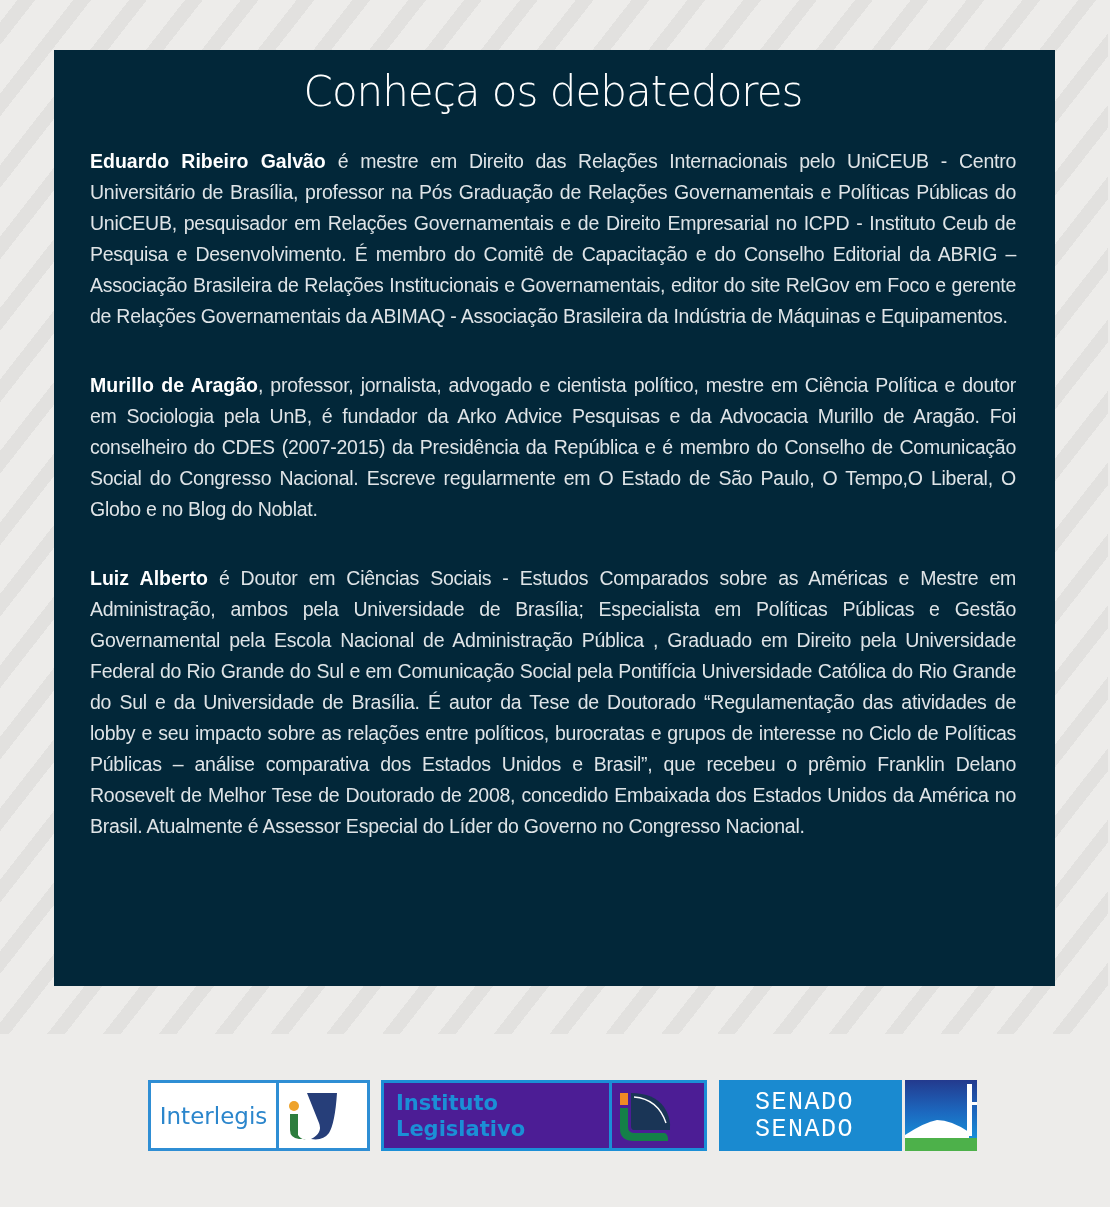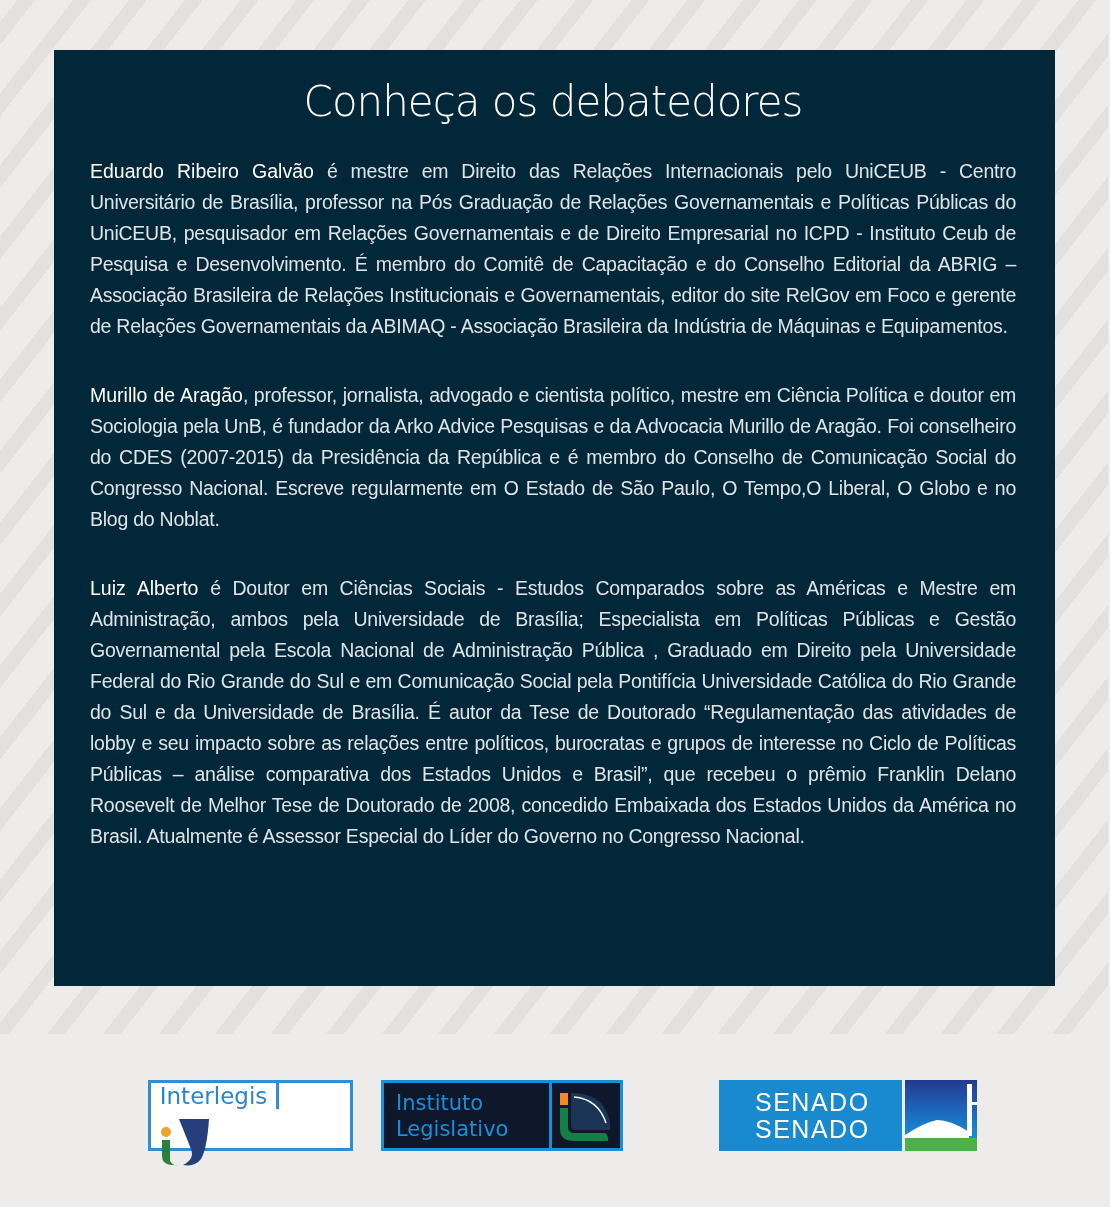--- a/index.html
+++ b/index.html
@@ -15,21 +15,21 @@
       #e2e1df 30px, #e2e1df 44px);
     background-color: #edecea;
   }
   .panel {
     position: absolute; left: 54px; top: 50px; width: 1001px; height: 936px;
     background: #022739;
     box-sizing: border-box;
     padding: 0 39px 0 36px;
   }
   .title {
-    margin: 26px 0 0 0;
+    margin: 16px 0 0 0;
     text-align: center;
     color: #ffffff;
     font-family: "DejaVu Sans", sans-serif;
     font-weight: 200;
     font-size: 42px;
     letter-spacing: -1px;
     line-height: 52px;
   }
   .bios { margin-top: 28px; }
   .bio {
@@ -37,56 +37,55 @@
     font-family: "Liberation Sans", sans-serif;
     font-size: 19.5px;
     line-height: 31px;
     text-align: justify;
     margin: 0 0 38px 0;
     font-weight: 300;
     letter-spacing: -0.25px;
   }
   .bio .name {
     color: #ffffff;
-    font-weight: 400;
+    font-weight: 700;
     letter-spacing: 0;
   }
   .logos {
     position: absolute; left: 0; top: 1034px; width: 1110px; height: 173px;
   }
   .logo { position: absolute; box-sizing: border-box; }
   .interlegis {
-    left: 148px; top: 46px; width: 205px; height: 71px;
+    left: 148px; top: 46px; width: 222px; height: 71px;
     border: 3px solid #2f8ed4; background: #fff;
     display: flex;
-    flex-direction: column;
   }
   .interlegis .text {
     width: 125px; border-right: 3px solid #2f8ed4;
     display: flex; align-items: center; justify-content: center;
     color: #2b86cc; font-size: 23px; font-family: "DejaVu Sans", sans-serif;
   }
   .interlegis .mark { flex: 1; position: relative; }
   .ilb {
-    left: 381px; top: 46px; width: 242px; height: 71px;
-    border: 3px solid #1b8fd6; background: #0f172a; display: flex;
+    left: 381px; top: 46px; width: 326px; height: 71px;
+    border: 3px solid #1b8fd6; background: #4c1d95; display: flex; font-weight: bold;
   }
   .ilb .text {
     width: 228px; border-right: 3px solid #1b8fd6;
     color: #1b8fd6; font-size: 21px; font-family: "DejaVu Sans", sans-serif;
     text-align: right; padding: 7px 10px 0 0; box-sizing: border-box; line-height: 26px;
   }
   .ilb .text div:first-child { text-align: left; padding-left: 12px; }
   .ilb .mark { flex: 1; position: relative; }
   .senado {
     left: 719px; top: 46px; width: 258px; height: 71px; display: flex;
   }
   .senado .text {
     width: 183px; background: #1a8ad0; color: #fff;
-    font-family: Liberation Sans, sans-serif; font-size: 25px; line-height: 27px;
+    font-family: Liberation Mono, monospace; font-size: 25px; line-height: 27px;
     letter-spacing: 1.5px;
     padding: 9px 0 0 36px; box-sizing: border-box;
   }
   .senado .mark { flex: 1; margin-left: 3px; position: relative; overflow: hidden;
     background: linear-gradient(180deg, #233a8e 0%, #1c68bf 45%, #14a2e3 100%); }
 </style>
 </head>
 <body>
 
 <div class="stripes"></div>

